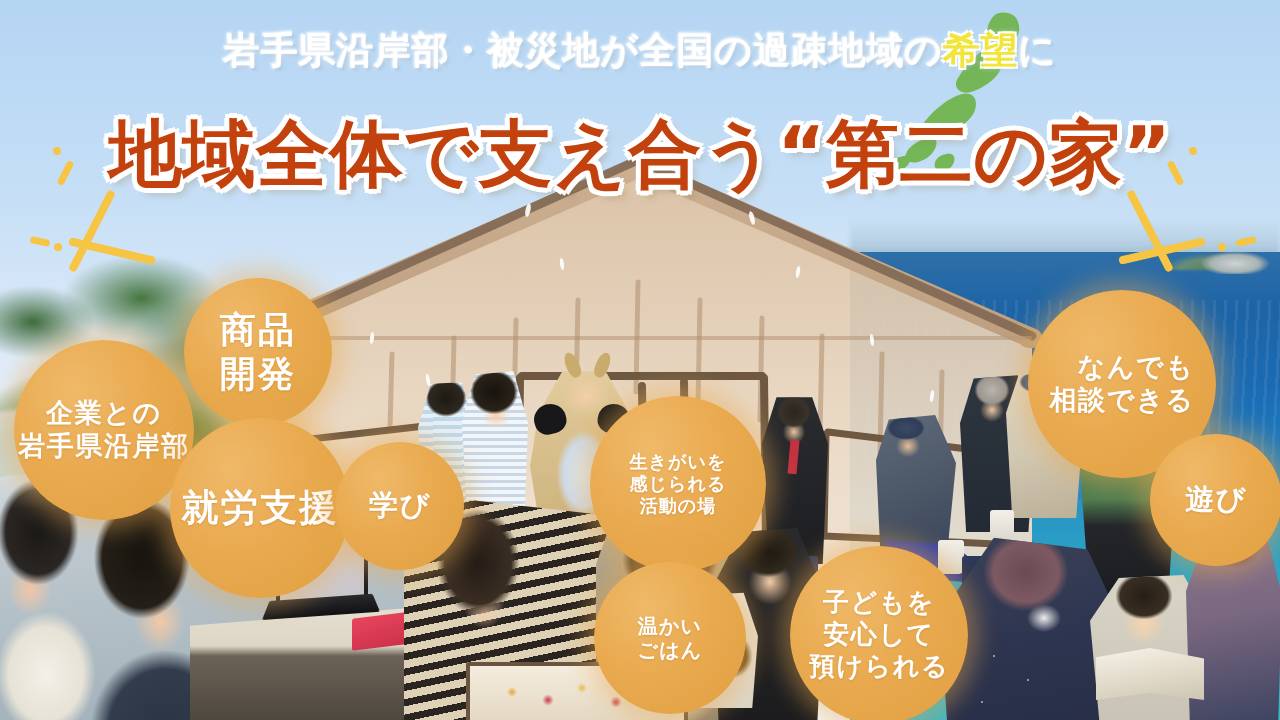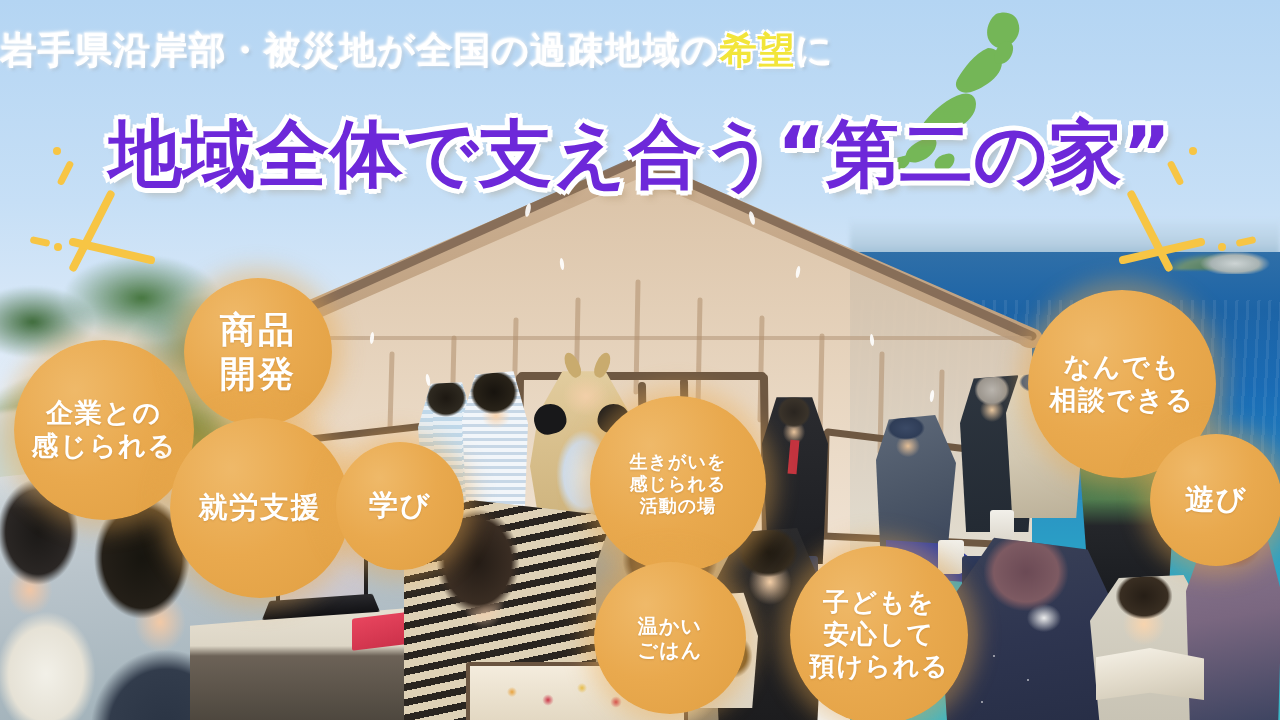--- a/index.html
+++ b/index.html
@@ -235,35 +235,35 @@
     background:radial-gradient(ellipse at 34% 28%,#efb969 0%,#e9a94e 48%,#e09f42 100%);
     box-shadow:0 0 22px 10px rgba(233,169,78,.42);
     text-shadow:0 1px 2px rgba(150,92,20,.25);
     white-space:pre-line;}
 
   
   .dash{position:absolute;background:#f7c544;border-radius:8px;}
 
   
   .headline{
-    position:absolute;left:0;right:0;top:26px;
+    position:absolute;left:0;right:0;top:26px;text-align:center;
     font-size:37px;font-weight:700;letter-spacing:.02em;color:#ffffff;
     text-shadow:
       0 0 5px rgba(255,255,255,.95),
       2px 2px 3px rgba(120,150,180,.45),
       -1px -1px 2px rgba(255,255,255,.9);
     z-index:40;}
   .headline .hl{color:#f2e53a;
     text-shadow:
       -2px -2px 0 #fff,2px -2px 0 #fff,-2px 2px 0 #fff,2px 2px 0 #fff,
       0 0 6px rgba(255,255,255,.9),3px 3px 4px rgba(120,150,180,.4);}
   .maintitle{
     position:absolute;left:0;right:0;top:106px;text-align:center;
     font-size:73px;font-weight:700;letter-spacing:.01em;
-    color:#6d28d9;
+    color:#c2410c;
     text-shadow:
       -4px -4px 0 #fff,4px -4px 0 #fff,-4px 4px 0 #fff,4px 4px 0 #fff,
       -5px 0 0 #fff,5px 0 0 #fff,0 -5px 0 #fff,0 5px 0 #fff,
       6px 7px 7px rgba(150,120,80,.33);
     z-index:45;}
 </style>
 </head>
 <body>
 
 <div id="poster">
@@ -425,34 +425,34 @@
 
   <div class="dash" style="left:1189px;top:147px;width:8px;height:8px;border-radius:50%;"></div>
   <div class="dash" style="left:1172px;top:160px;width:7px;height:26px;transform:rotate(-27deg);"></div>
   <div class="dash" style="left:1146px;top:186px;width:8px;height:90px;transform:rotate(-27deg);"></div>
   <div class="dash" style="left:1236px;top:238px;width:20px;height:7px;transform:rotate(-13deg);"></div>
   <div class="dash" style="left:1218px;top:243px;width:8px;height:8px;border-radius:50%;"></div>
   <div class="dash" style="left:1118px;top:247px;width:88px;height:8px;transform:rotate(-13deg);"></div>
 
   <div id="bubble-layer">
       <div class="bubble" style="left: 14px; top: 340px; width: 180px; height: 180px; font-size: 27px;">企業との
-感じられる</div>
+岩手県沿岸部</div>
       <div class="bubble" style="left: 184px; top: 278px; width: 148px; height: 148px; font-size: 36px;">商品
 開発</div>
-      <div class="bubble" style="left: 170px; top: 418px; width: 180px; height: 180px; font-size: 29px;">就労支援</div>
+      <div class="bubble" style="left: 170px; top: 418px; width: 180px; height: 180px; font-size: 37px;">就労支援</div>
       <div class="bubble" style="left: 336px; top: 442px; width: 128px; height: 128px; font-size: 29px;">学び</div>
       <div class="bubble" style="left: 590px; top: 396px; width: 176px; height: 176px; font-size: 18px;">生きがいを
 感じられる
 活動の場</div>
       <div class="bubble" style="left: 594px; top: 562px; width: 152px; height: 152px; font-size: 20px;">温かい
 ごはん</div>
       <div class="bubble" style="left: 790px; top: 546px; width: 178px; height: 178px; font-size: 26px;">子どもを
 安心して
 預けられる</div>
-      <div class="bubble" style="left: 1028px; top: 290px; width: 188px; height: 188px; font-size: 27px;">なんでも
+      <div class="bubble" style="left: 1028px; top: 290px; width: 188px; height: 188px; font-size: 27px; text-align: right;">なんでも
 相談できる</div>
       <div class="bubble" style="left: 1150px; top: 434px; width: 132px; height: 132px; font-size: 29px;">遊び</div>
     </div>
 
   <div class="headline"><span>岩手県沿岸部・被災地が全国の過疎地域の</span><span class="hl">希望</span><span>に</span></div>
 
   <div class="maintitle">地域全体で支え合う“第二の家”</div>
 
 </div>
 

